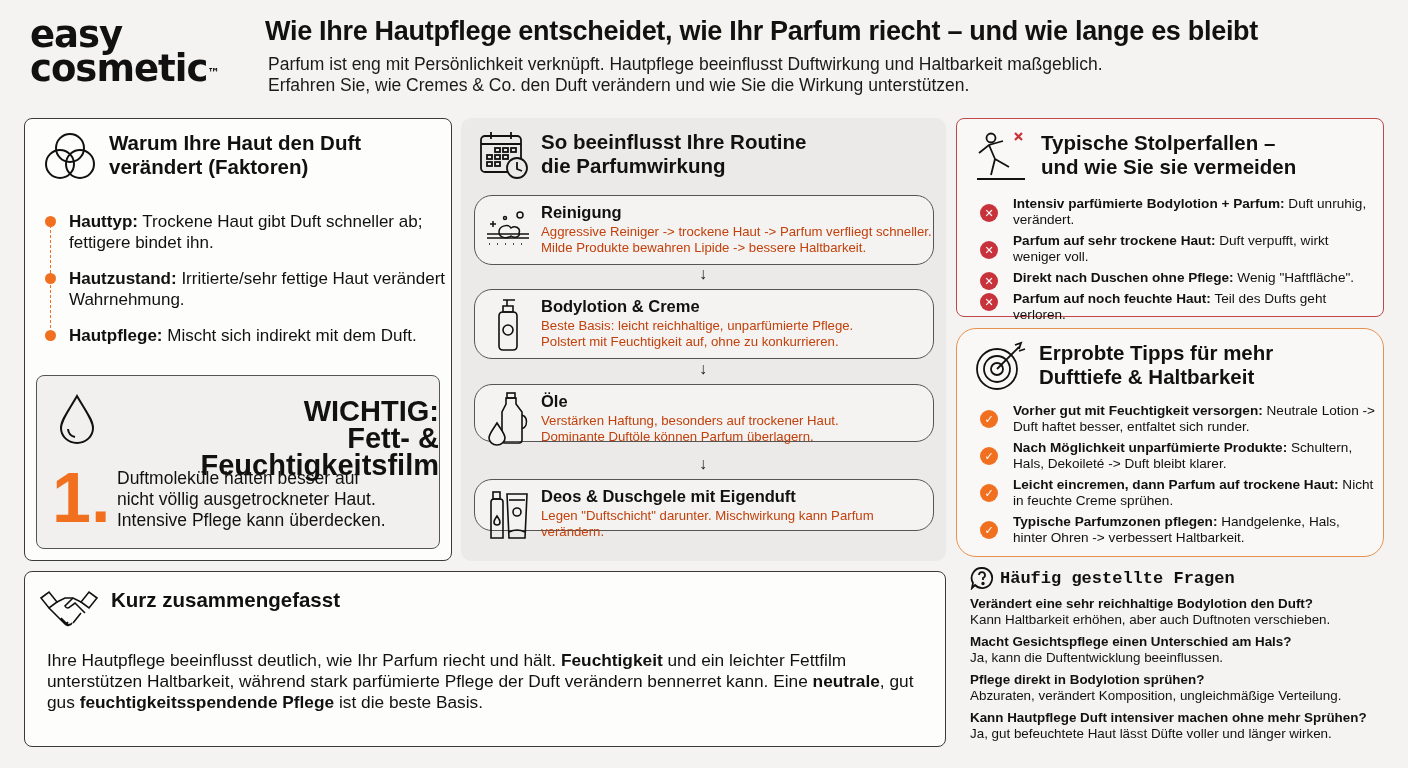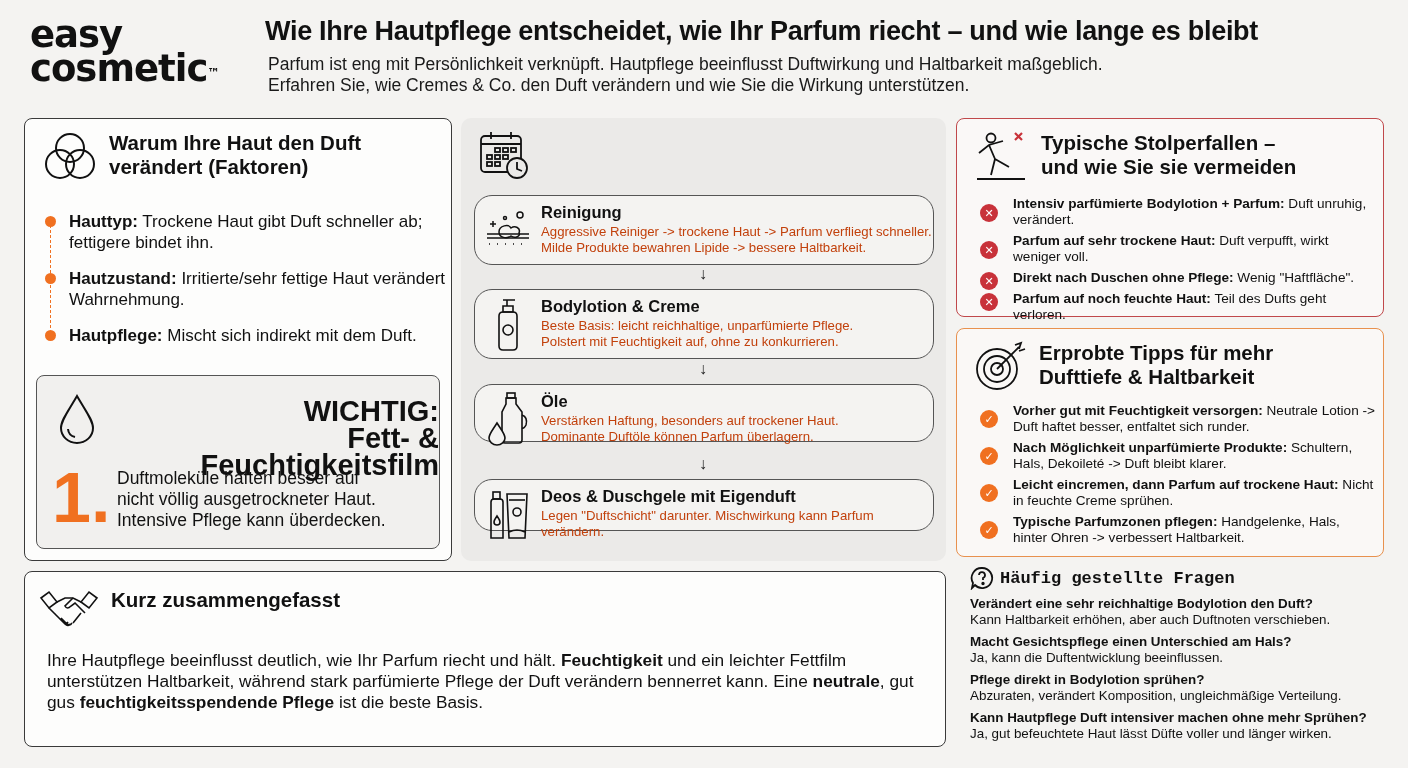--- a/index.html
+++ b/index.html
@@ -38,21 +38,21 @@
   
   #mid-panel { left: 461px; top: 118px; width: 485px; height: 443px; background: #ebeae8; border-radius: 10px; }
   .step { position: absolute; left: 13px; width: 460px; border: 1.5px solid #555; border-radius: 18px; background: #f4f3f1; }
   .step-title { position: absolute; left: 66px; top: 7px; font-size: 16.5px; font-weight: bold; }
   .step-text { position: absolute; left: 66px; top: 28px; font-size: 13.2px; line-height: 16px; color: #c2410c; }
   .step-icon { position: absolute; left: 10px; top: 8px; }
   .arrow { position: absolute; left: 238px; font-size: 16px; line-height: 16px; color: #222; }
 
   
   #pitfalls { left: 956px; top: 118px; width: 428px; height: 199px; border: 1.5px solid #c0484b; border-radius: 8px; background: #faf8f7; }
-  #tips { left: 956px; top: 328px; width: 428px; height: 229px; border: 1.5px solid #e8914e; border-radius: 8px; background: #faf8f6; }
+  #tips { left: 956px; top: 328px; width: 428px; height: 229px; border: 1.5px solid #e8914e; border-radius: 20px; background: #faf8f6; }
   .rlist { position: absolute; left: 20px; width: 400px; }
   .ritem { position: relative; padding-left: 36px; font-size: 13.6px; line-height: 16px; margin-bottom: 5px; }
   .ritem .ic { position: absolute; left: 3px; top: 2px; width: 18px; height: 18px; border-radius: 50%; color: #fff; font-size: 11px; font-weight: bold; text-align: center; line-height: 18px; }
   .ic.x { background: #c8323a; }
   .ic.ok { background: #f07020; }
   .ritem b { font-weight: bold; }
 
   
   #faq { left: 970px; top: 566px; width: 420px; height: 190px; }
   .faq-head { display: flex; align-items: center; gap: 6px; font-size: 17px; font-weight: bold; font-family: Liberation Mono, monospace; }
@@ -134,20 +134,24 @@
         <rect x="24" y="18" width="5" height="4"></rect>
         <rect x="32" y="18" width="5" height="4"></rect>
       <rect x="8" y="25" width="5" height="4"></rect>
         <rect x="16" y="25" width="5" height="4"></rect>
         <rect x="24" y="25" width="5" height="4"></rect>
       <rect x="8" y="32" width="5" height="4"></rect>
         <rect x="16" y="32" width="5" height="4"></rect>
       <circle cx="38" cy="38" r="10" fill="#ebeae8"></circle>
         <polyline points="38,32 38,39 43,41"></polyline>
     </svg>
+    <div class="card-title">
+      <div>So beeinflusst Ihre Routine</div>
+      <div>die Parfumwirkung</div>
+    </div>
   </div>
 
   <div class="step" style="top:77px;height:70px;">
     <svg class="step-icon" style="top:14px;" width="46" height="40" viewBox="0 0 46 40" fill="none" stroke="#111" stroke-width="1.5">
       <circle cx="35" cy="5" r="3"></circle>
         <circle cx="20" cy="8" r="1.5"></circle>
         <path d="M5 14 h6 M8 11 v6"></path>
       <path d="M14 22 c0 -7 10 -8 12 -4 c4 -3 10 0 8 5 c2 3 -4 6 -8 3 c-4 3 -12 2 -12 -4 z"></path>
       <line x1="2" y1="24" x2="44" y2="24"></line>
         <line x1="2" y1="28" x2="44" y2="28"></line>

